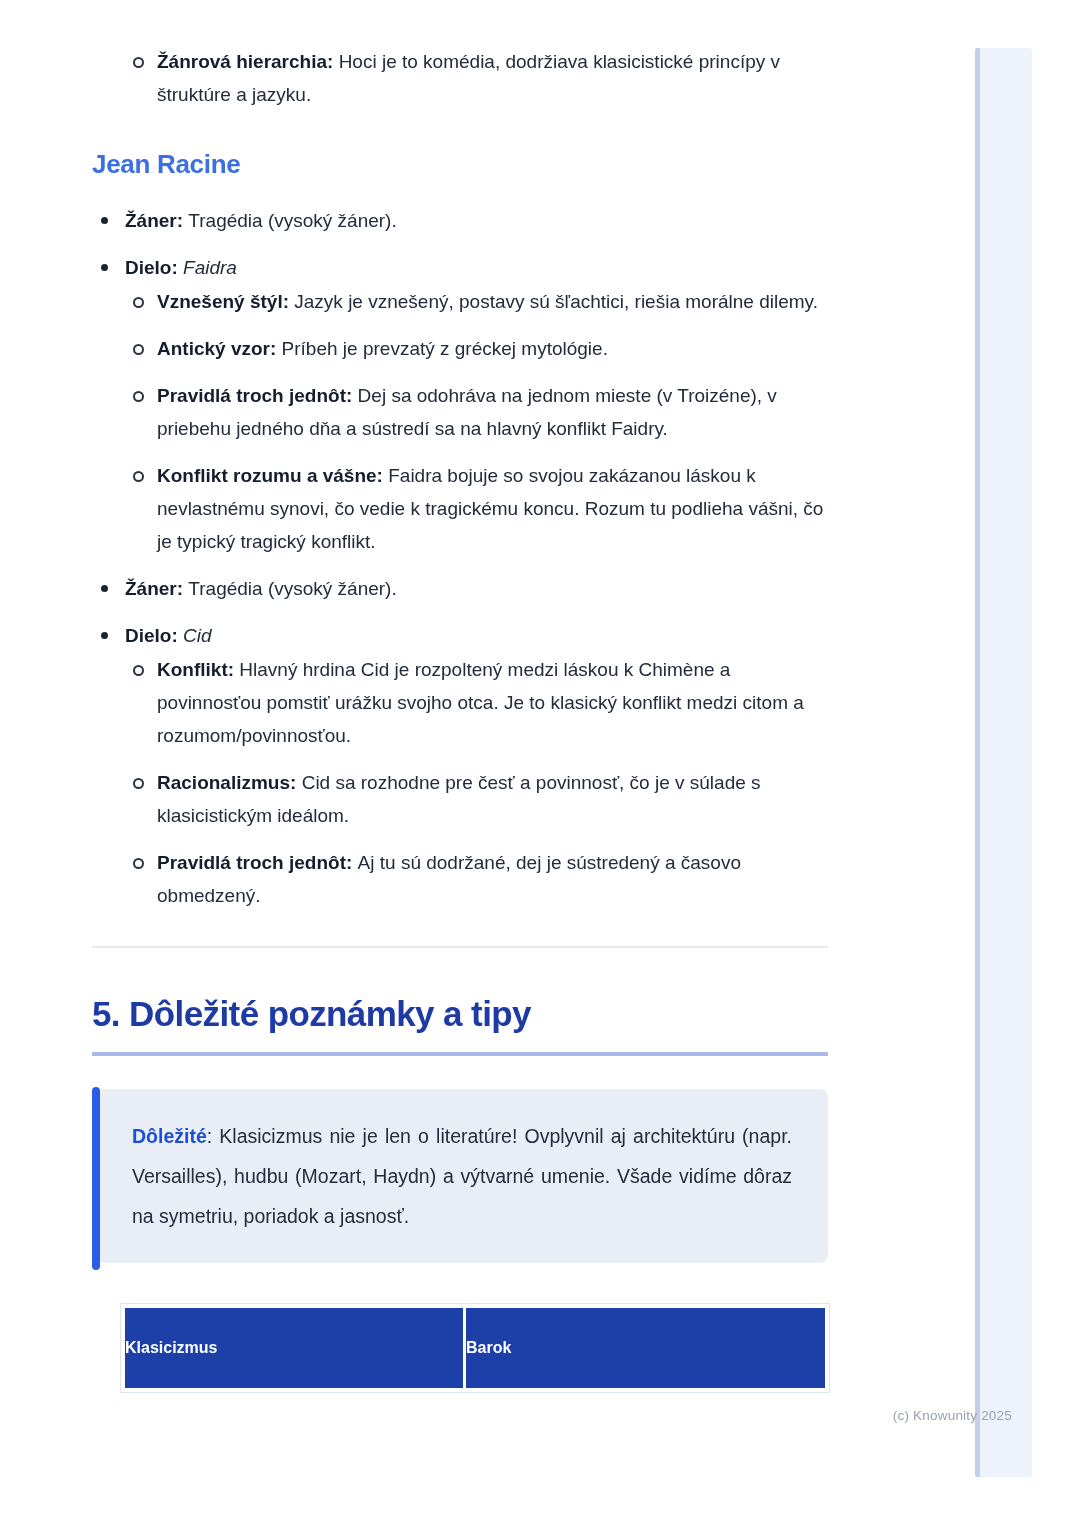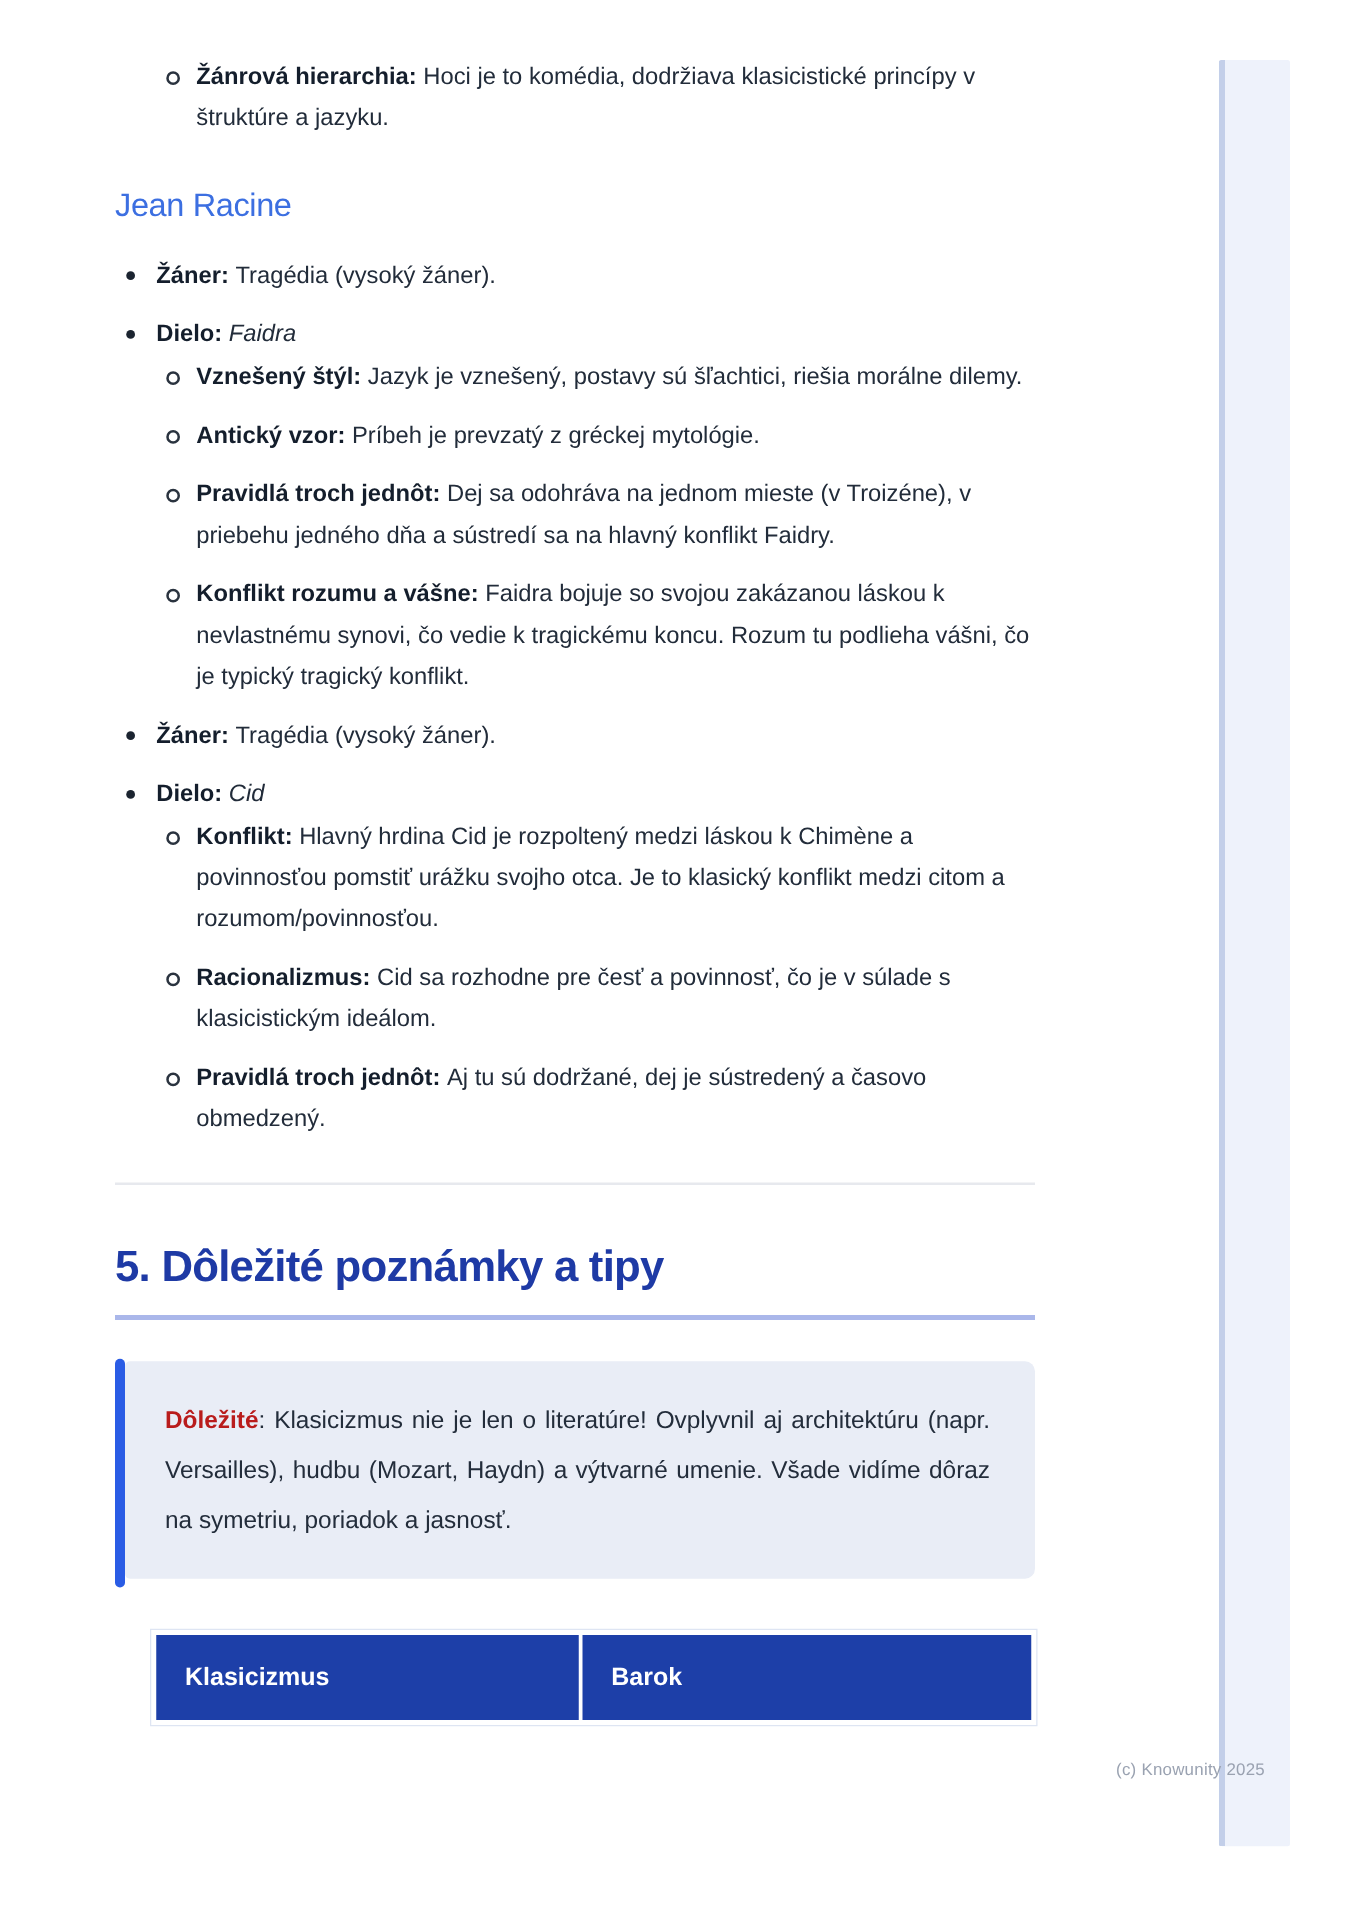--- a/index.html
+++ b/index.html
@@ -38,53 +38,53 @@
     border-radius:50%;background:#1b2430;
   }
   .marker-ring{
     position:absolute;left:41px;top:12px;width:7px;height:7px;
     border-radius:50%;border:2px solid #2a333f;background:transparent;box-sizing:content-box;
   }
   .label{font-weight:700;color:#141e2c;}
   .work-title{font-style:italic;}
 
   h3{
-    font-size:26px;font-weight:400;color:#3c6fe1;
+    font-size:26px;font-weight:700;color:#3c6fe1;
     margin:38px 0 24px 0;letter-spacing:-.3px;
   }
   .divider{height:2px;background:#e7e9ee;margin-top:34px;}
 
   h1{
     font-size:35px;font-weight:800;color:#1e3aa5;letter-spacing:-.6px;
     margin:46px 0 0 0;padding-bottom:18px;border-bottom:4px solid #aab7ea;
   }
 
   .callout{
     position:relative;margin:33px 0 0 8px;
     background:#e9edf6;border-radius:4px 8px 8px 4px;
     padding:27px 36px 27px 32px;
     font-size:19.5px;line-height:40px;text-align:justify;color:#232d3b;
     box-sizing:border-box;
   }
   .callout-bar{
     position:absolute;left:-8px;top:-2px;bottom:-7px;width:8px;
     background:#2a5ce5;border-radius:8px;
   }
-  .callout .label{color:#b91c1c;}
+  .callout .label{color:#1d4ed8;}
 
   .note-bullet{margin-top:36px;}
 
   .cmp-table{
     margin:40px 0 0 28px;width:710px;box-sizing:border-box;
     border:1px solid #dee5f3;background:#ffffff;padding:4px;
   }
   .cmp-row{display:flex;gap:3px;}
   .cmp-cell{
-    background:#1d3fa8;color:#ffffff;font-weight:700;font-size:20px;
-    height:68px;display:flex;align-items:center;padding-left:23px;
+    background:#1d3fa8;color:#ffffff;font-weight:700;font-size:16px;
+    height:80px;display:flex;align-items:center;
     box-sizing:border-box;
   }
   .cmp-cell.c1{width:338px;}
   .cmp-cell.c2{flex:1;}
 </style>
 </head>
 <body>
 
 <div class="page">
 

